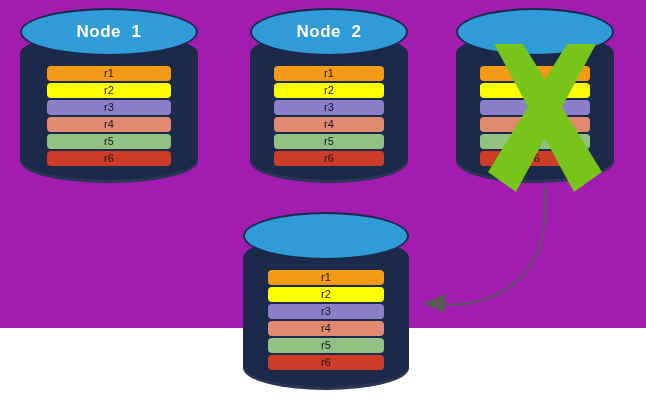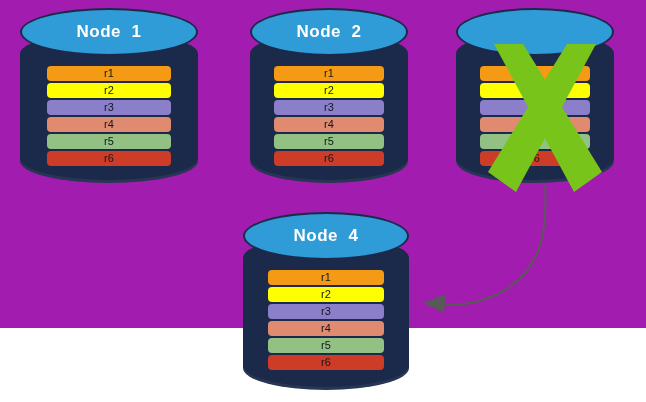--- a/index.html
+++ b/index.html
@@ -153,21 +153,20 @@
   </div>
 
   <svg class="fail-x" style="left:488px; top:44px;" width="114" height="148" viewBox="0 0 114 148">
     <polygon points="6,0 35,0 114,128 86,148" fill="#79c41a"></polygon>
     <polygon points="108,0 79,0 0,128 28,148" fill="#79c41a"></polygon>
   </svg>
 
   <div class="node" style="left:243px; top:212px; width:166px; height:178px;">
     <div class="node-body"></div>
     <div class="node-top"></div>
-    <div class="node-title">Node  4</div>
     <div class="records" style="top:58px;">
       <div class="record" style="background:#f59a14;">r1</div>
       <div class="record" style="background:#ffff00;">r2</div>
       <div class="record" style="background:#8b7fc9;">r3</div>
       <div class="record" style="background:#e08a70;">r4</div>
       <div class="record" style="background:#92c183;">r5</div>
       <div class="record" style="background:#cc3c26;">r6</div>
     </div>
   </div>
 

